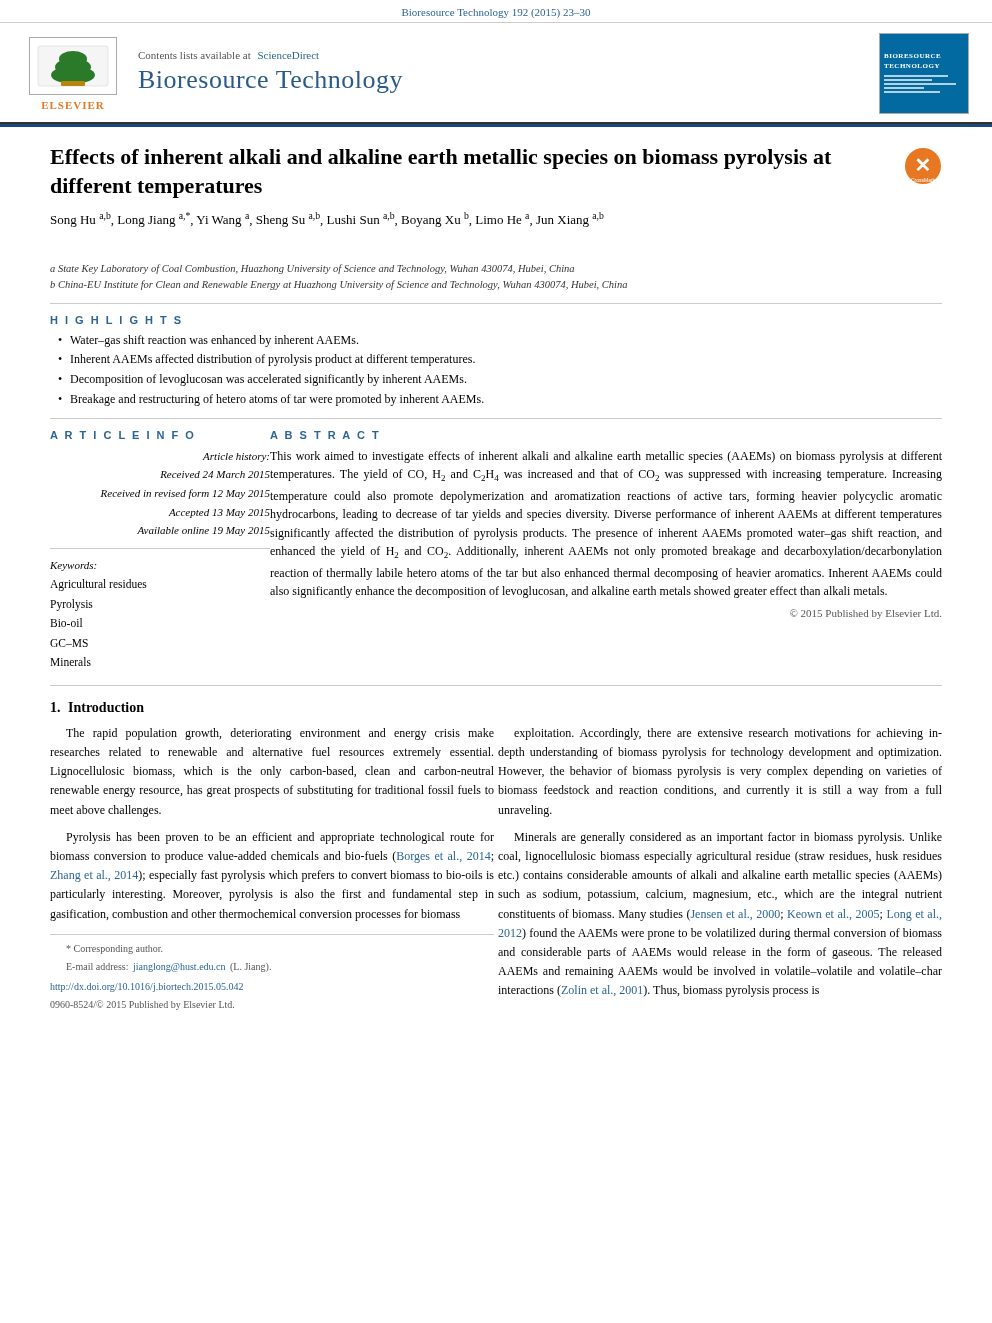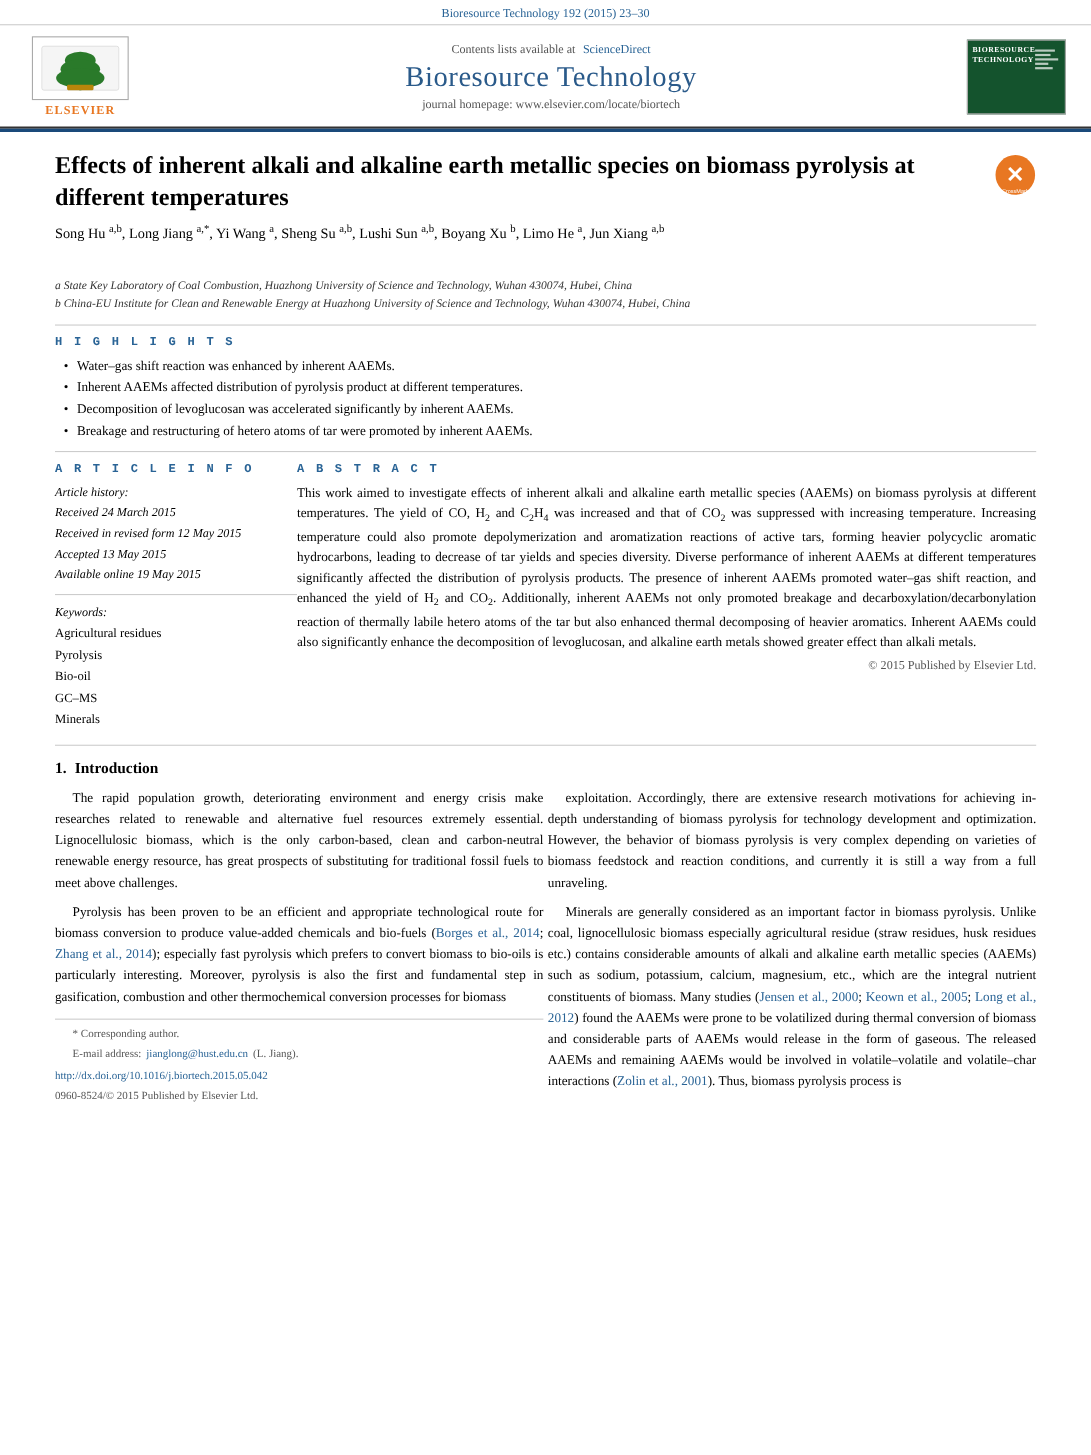--- a/index.html
+++ b/index.html
@@ -53,21 +53,21 @@
 
     .elsevier-logo .elsevier-text {
       font-size: 11px;
       color: #e87722;
       font-weight: bold;
       letter-spacing: 1px;
     }
 
     .header-center {
       flex: 1;
-      text-align: center;
+      text-align: left;
       padding: 0 10px;
     }
 
     .header-center .contents-line {
       font-size: 11px;
       color: #555;
       margin-bottom: 4px;
     }
 
     .header-center .journal-title {
@@ -86,25 +86,25 @@
     .bioresource-logo-right {
       width: 100px;
       flex-shrink: 0;
       display: flex;
       align-items: center;
       justify-content: center;
     }
 
     .bioresource-logo-right .br-box {
       width: 90px;
-      height: 68px;
+      height: 81px;
       border: 1px solid #aaa;
-      background: #14532d;
-      display: flex;
-      flex-direction: row;
+      background: #0369a1;
+      display: flex;
+      flex-direction: column;
       align-items: flex-start;
       justify-content: center;
       padding: 4px;
       position: relative;
       overflow: hidden;
     }
 
     .br-box .br-title {
       color: #fff;
       font-size: 7px;
@@ -194,21 +194,21 @@
       margin-bottom: 10px;
     }
 
     .section-header-label {
       font-size: 11px;
       letter-spacing: 2px;
       color: #2a6496;
       font-weight: bold;
       margin-bottom: 6px;
       text-transform: uppercase;
-      font-family: Liberation Mono, monospace;
+      font-family: Liberation Sans, sans-serif;
     }
 
     .highlights-list {
       list-style: none;
       padding-left: 8px;
     }
 
     .highlights-list li {
       font-size: 12px;
       margin-bottom: 3px;
@@ -240,20 +240,21 @@
 
     .article-info-col .section-header-label,
     .abstract-col .section-header-label {
       margin-bottom: 6px;
     }
 
     .article-history {
       font-size: 11px;
       font-style: italic;
       line-height: 1.7;
+      text-align: right;
     }
 
     .article-history .history-label {
       font-style: italic;
       font-weight: normal;
     }
 
     .keywords-section {
       margin-top: 10px;
     }
@@ -367,23 +368,20 @@
     </div>
     <div class="elsevier-text">ELSEVIER</div>
   </div>
 
   <div class="header-center">
     <div class="contents-line">
       <span>Contents lists available at</span>
       <span style="color:#2a6496; cursor:pointer; margin-left:4px;">ScienceDirect</span>
     </div>
     <div class="journal-title">Bioresource Technology</div>
-    <div class="journal-homepage">
-      <span>journal homepage: www.elsevier.com/locate/biortech</span>
-    </div>
   </div>
 
   <div class="bioresource-logo-right">
     <div class="br-box">
       <div class="br-title">BIORESOURCE<br>TECHNOLOGY</div>
       <div class="br-lines">
         <div class="br-line"></div>
         <div class="br-line"></div>
         <div class="br-line"></div>
         <div class="br-line"></div>

